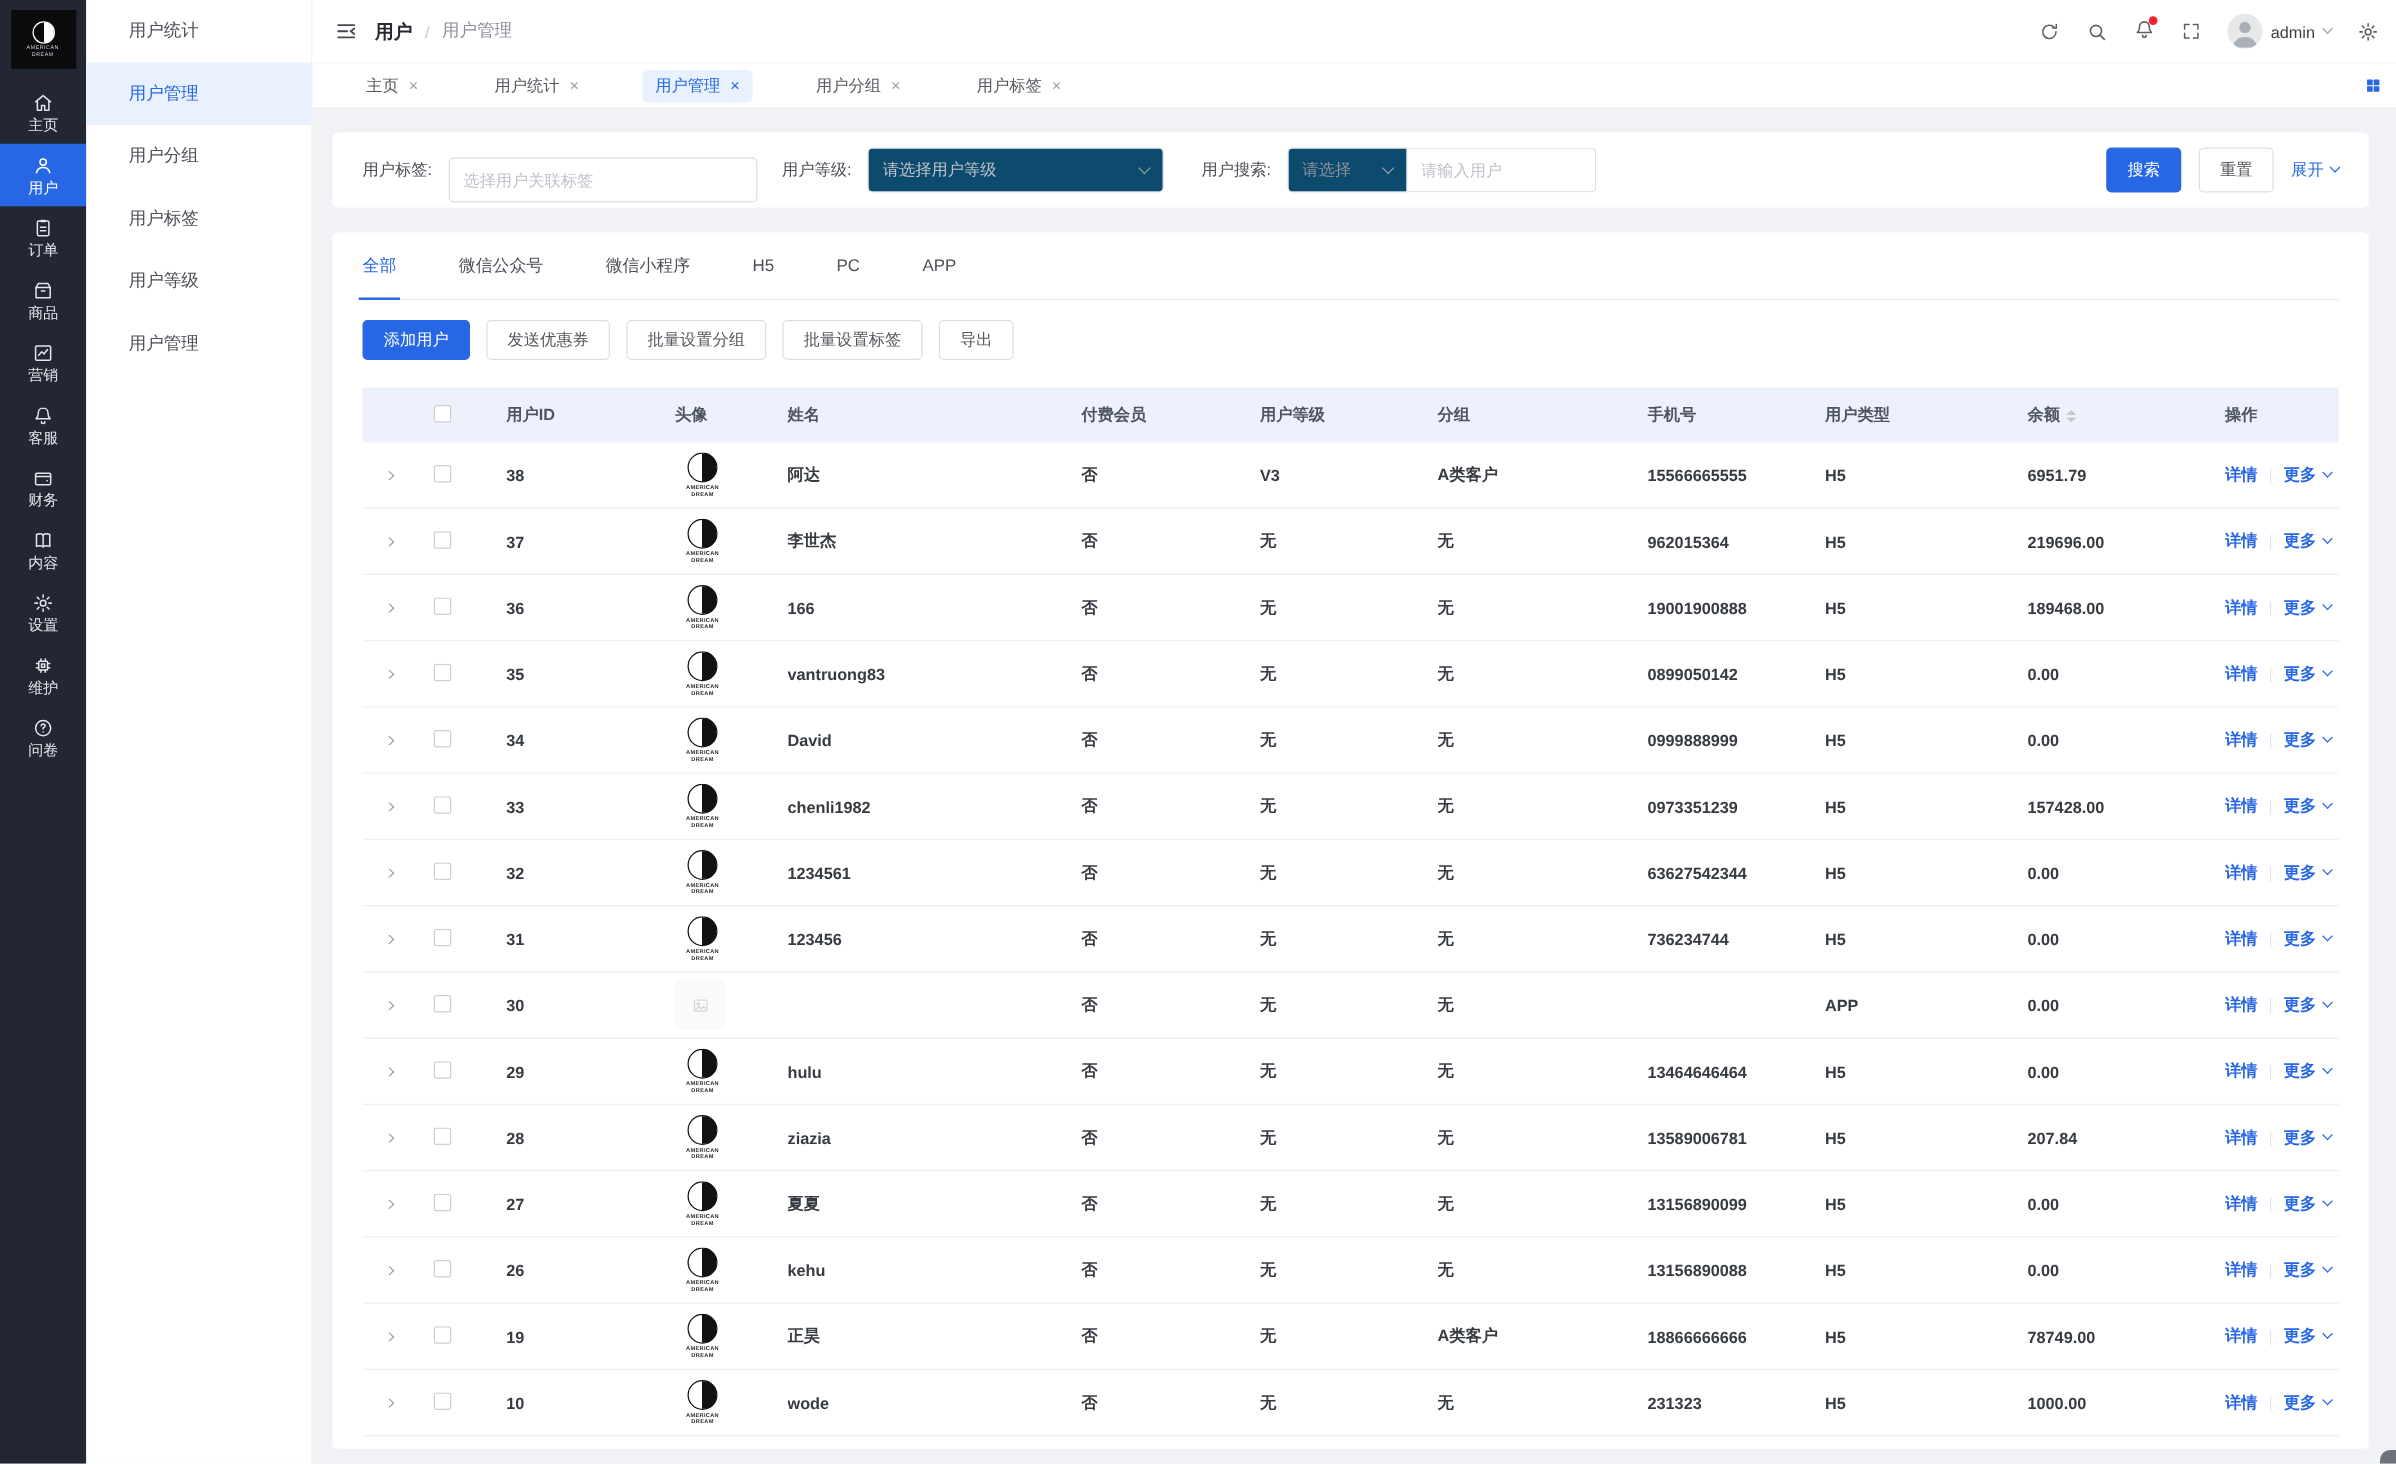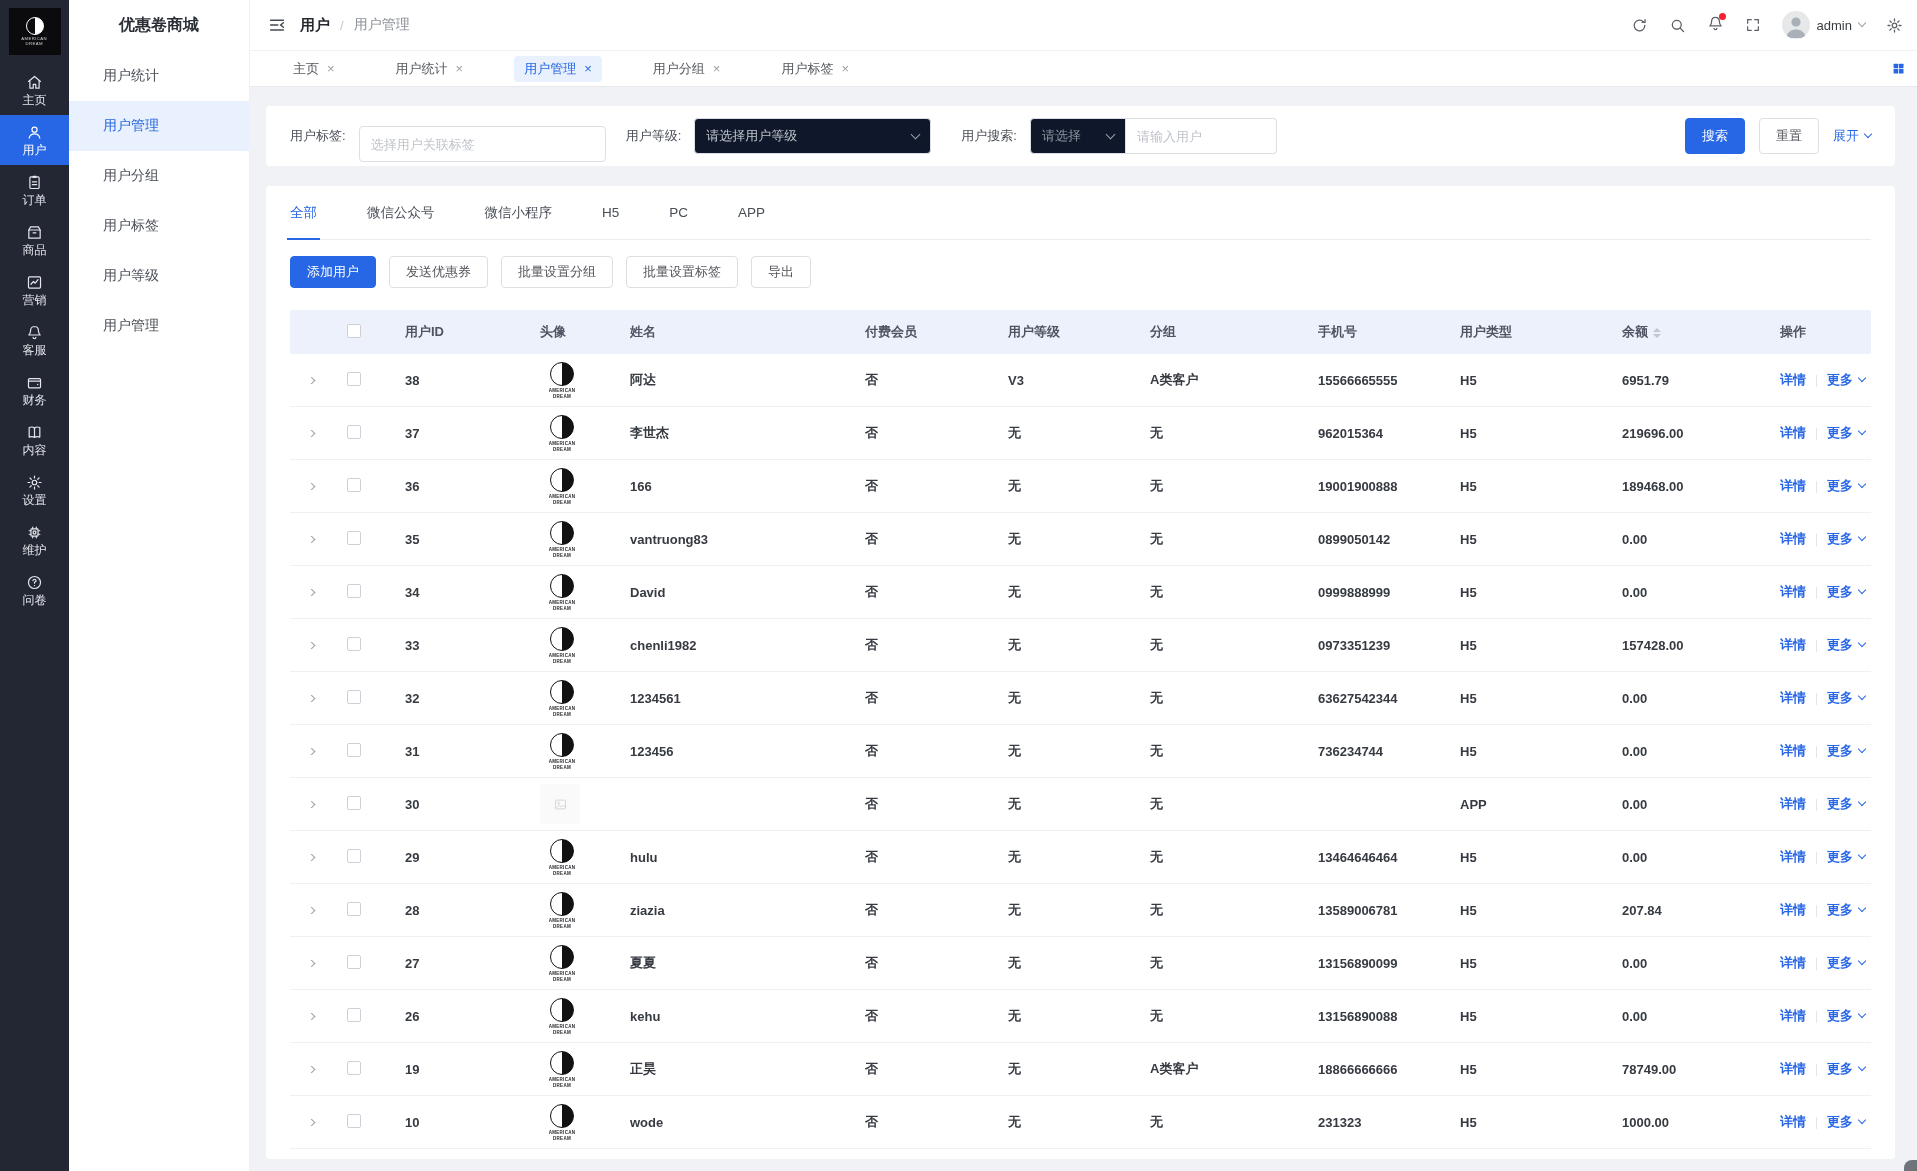--- a/index.html
+++ b/index.html
@@ -61,21 +61,21 @@
   .tab-grid { margin-left:auto; cursor:pointer; line-height:0; }
   
   .content { flex:1; padding:19px 22px 0 16px; position:relative; min-height:0; }
   .card { background:#fff; border-radius:4px; }
   .filter-card { height:60px; display:flex; align-items:center; padding:0 24px; margin-bottom:20px; }
   .f-label { color:#4a4e57; margin-right:13px; white-space:nowrap; }
   .f-input { height:36px; border:1px solid #dcdfe4; border-radius:4px; padding:0 11px;
     font-size:13px; color:#363a41; font-family:inherit; outline:none; background:#fff; }
   .f-input::placeholder { color:#bfc3ca; }
   .fake-select { height:36px; border:1px solid #dcdfe4; border-radius:4px; display:flex; align-items:center;
-    padding:0 11px; color:#bfc3ca; background:#0f172a; cursor:pointer;justify-content:flex-end; }
+    padding:0 11px; color:#bfc3ca; background:#0c4a6e; cursor:pointer;justify-content:flex-end; }
   .fake-select .chev { margin-left:auto; }
   .w-tag { width:247px; margin-right:20px;margin-top:16px; }
   .w-level { width:237px; margin-right:30px; }
   .sgroup { display:flex; }
   .sg-select { width:96px; border-radius:4px 0 0 4px; }
   .sg-input { width:151px; border-radius:0 4px 4px 0; border-left:none; }
   .f-right { margin-left:auto; display:flex; align-items:center; gap:14px; }
   .btn { height:36px; padding:0 16px; border-radius:4px; border:1px solid #dcdfe4; background:#fff;
     color:#53565c; font-size:13px; font-family:inherit; cursor:pointer; display:inline-flex; align-items:center; gap:6px; }
   .btn.primary { background:#2767e5; border-color:#2767e5; color:#fff; }
@@ -220,21 +220,20 @@
             <path d="M9.8 9.4c.2-1.2 1.1-2 2.2-2 1.2 0 2.2.9 2.2 2 0 1.5-1.6 1.6-2.2 2.7v.9"></path>
             <circle cx="12" cy="16.3" r=".9" fill="currentColor" stroke="none"></circle>
           </svg>
         </span>
     <span class="rlabel">问卷</span>
   </div>
     </div>
 </nav>
 
 <aside class="subside">
-  <div class="app-title">优惠卷商城</div>
   <div id="side-items">
       <div class="side-item">
     <span>用户统计</span>
   </div>
       <div class="side-item active">
     <span>用户管理</span>
   </div>
       <div class="side-item">
     <span>用户分组</span>
   </div>

